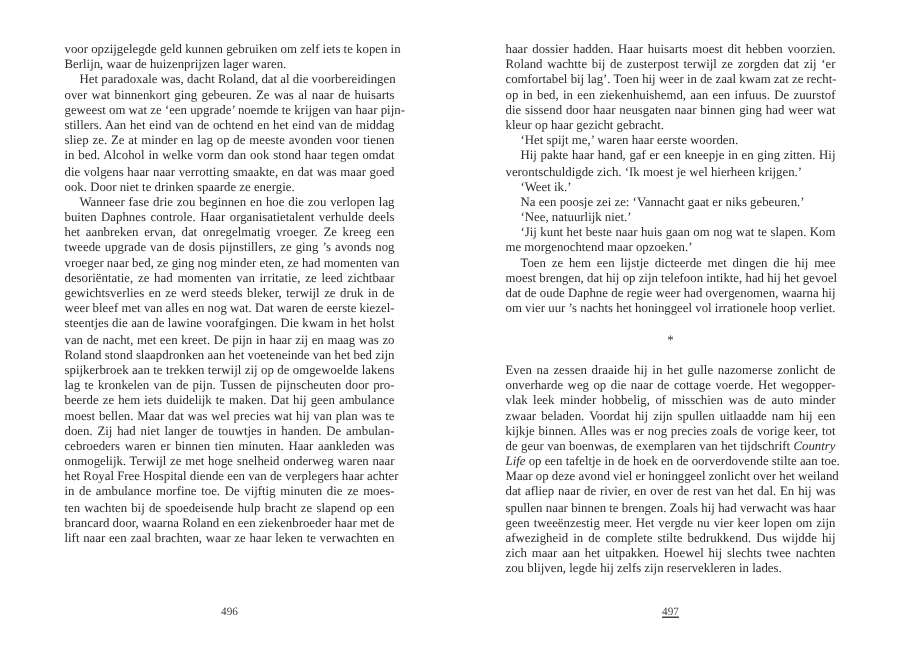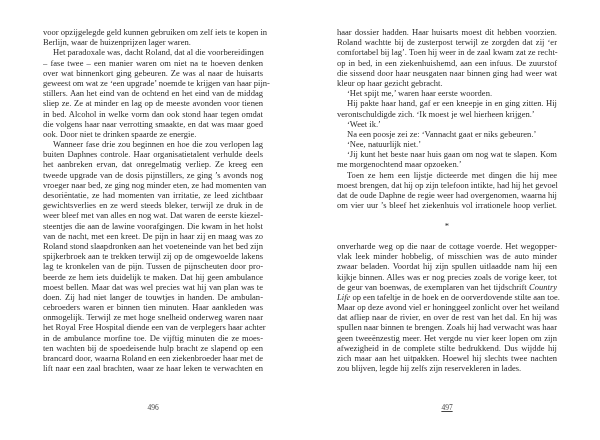--- a/index.html
+++ b/index.html
@@ -29,31 +29,30 @@
   i { font-style: italic; }
 </style>
 </head>
 <body>
 
 <div class="page left">
   <div class="text" id="left-text">
       <span class="line ">voor opzijgelegde geld kunnen gebruiken om zelf iets te kopen in</span>
       <span class="line last">Berlijn, waar de huizenprijzen lager waren.</span>
       <span class="line indent">Het paradoxale was, dacht Roland, dat al die voorbereidingen</span>
-      <span class="line ">– fase twee – een manier waren om niet na te hoeven denken</span>
       <span class="line ">over wat binnenkort ging gebeuren. Ze was al naar de huisarts</span>
       <span class="line ">geweest om wat ze ‘een upgrade’ noemde te krijgen van haar pijn-</span>
       <span class="line ">stillers. Aan het eind van de ochtend en het eind van de middag</span>
       <span class="line ">sliep ze. Ze at minder en lag op de meeste avonden voor tienen</span>
       <span class="line ">in bed. Alcohol in welke vorm dan ook stond haar tegen omdat</span>
       <span class="line ">die volgens haar naar verrotting smaakte, en dat was maar goed</span>
       <span class="line last">ook. Door niet te drinken spaarde ze energie.</span>
       <span class="line indent">Wanneer fase drie zou beginnen en hoe die zou verlopen lag</span>
       <span class="line ">buiten Daphnes controle. Haar organisatietalent verhulde deels</span>
-      <span class="line ">het aanbreken ervan, dat onregelmatig verliep. Ze kreeg een</span>
+      <span class="line ">het aanbreken ervan, dat onregelmatig vroeger. Ze kreeg een</span>
       <span class="line ">tweede upgrade van de dosis pijnstillers, ze ging ’s avonds nog</span>
       <span class="line ">vroeger naar bed, ze ging nog minder eten, ze had momenten van</span>
       <span class="line ">desoriëntatie, ze had momenten van irritatie, ze leed zichtbaar</span>
       <span class="line ">gewichtsverlies en ze werd steeds bleker, terwijl ze druk in de</span>
       <span class="line ">weer bleef met van alles en nog wat. Dat waren de eerste kiezel-</span>
       <span class="line ">steentjes die aan de lawine voorafgingen. Die kwam in het holst</span>
       <span class="line ">van de nacht, met een kreet. De pijn in haar zij en maag was zo</span>
       <span class="line ">Roland stond slaapdronken aan het voeteneinde van het bed zijn</span>
       <span class="line ">spijkerbroek aan te trekken terwijl zij op de omgewoelde lakens</span>
       <span class="line ">lag te kronkelen van de pijn. Tussen de pijnscheuten door pro-</span>
@@ -83,24 +82,25 @@
       <span class="line indent">Hij pakte haar hand, gaf er een kneepje in en ging zitten. Hij</span>
       <span class="line last">verontschuldigde zich. ‘Ik moest je wel hierheen krijgen.’</span>
       <span class="line indent last">‘Weet ik.’</span>
       <span class="line indent last">Na een poosje zei ze: ‘Vannacht gaat er niks gebeuren.’</span>
       <span class="line indent last">‘Nee, natuurlijk niet.’</span>
       <span class="line indent">‘Jij kunt het beste naar huis gaan om nog wat te slapen. Kom</span>
       <span class="line last">me morgenochtend maar opzoeken.’</span>
       <span class="line indent">Toen ze hem een lijstje dicteerde met dingen die hij mee</span>
       <span class="line ">moest brengen, dat hij op zijn telefoon intikte, had hij het gevoel</span>
       <span class="line ">dat de oude Daphne de regie weer had overgenomen, waarna hij</span>
-      <span class="line ">om vier uur ’s bleef het ziekenhuis vol irrationele hoop verliet.</span>
+      <span class="line ">om vier uur ’s nachts het honinggeel vol irrationele hoop verliet.</span>
       <span class="line blank"></span>
       <span class="line blank center">*</span>
       <span class="line blank"></span>
+      <span class="line ">Even na zessen draaide hij in het gulle nazomerse zonlicht de</span>
       <span class="line ">onverharde weg op die naar de cottage voerde. Het wegopper-</span>
       <span class="line ">vlak leek minder hobbelig, of misschien was de auto minder</span>
       <span class="line ">zwaar beladen. Voordat hij zijn spullen uitlaadde nam hij een</span>
       <span class="line ">kijkje binnen. Alles was er nog precies zoals de vorige keer, tot</span>
       <span class="line ">de geur van boenwas, de exemplaren van het tijdschrift <i>Country</i></span>
       <span class="line "><i>Life</i> op een tafeltje in de hoek en de oorverdovende stilte aan toe.</span>
       <span class="line ">Maar op deze avond viel er honinggeel zonlicht over het weiland</span>
       <span class="line ">dat afliep naar de rivier, en over de rest van het dal. En hij was</span>
       <span class="line ">spullen naar binnen te brengen. Zoals hij had verwacht was haar</span>
       <span class="line ">geen tweeënzestig meer. Het vergde nu vier keer lopen om zijn</span>

